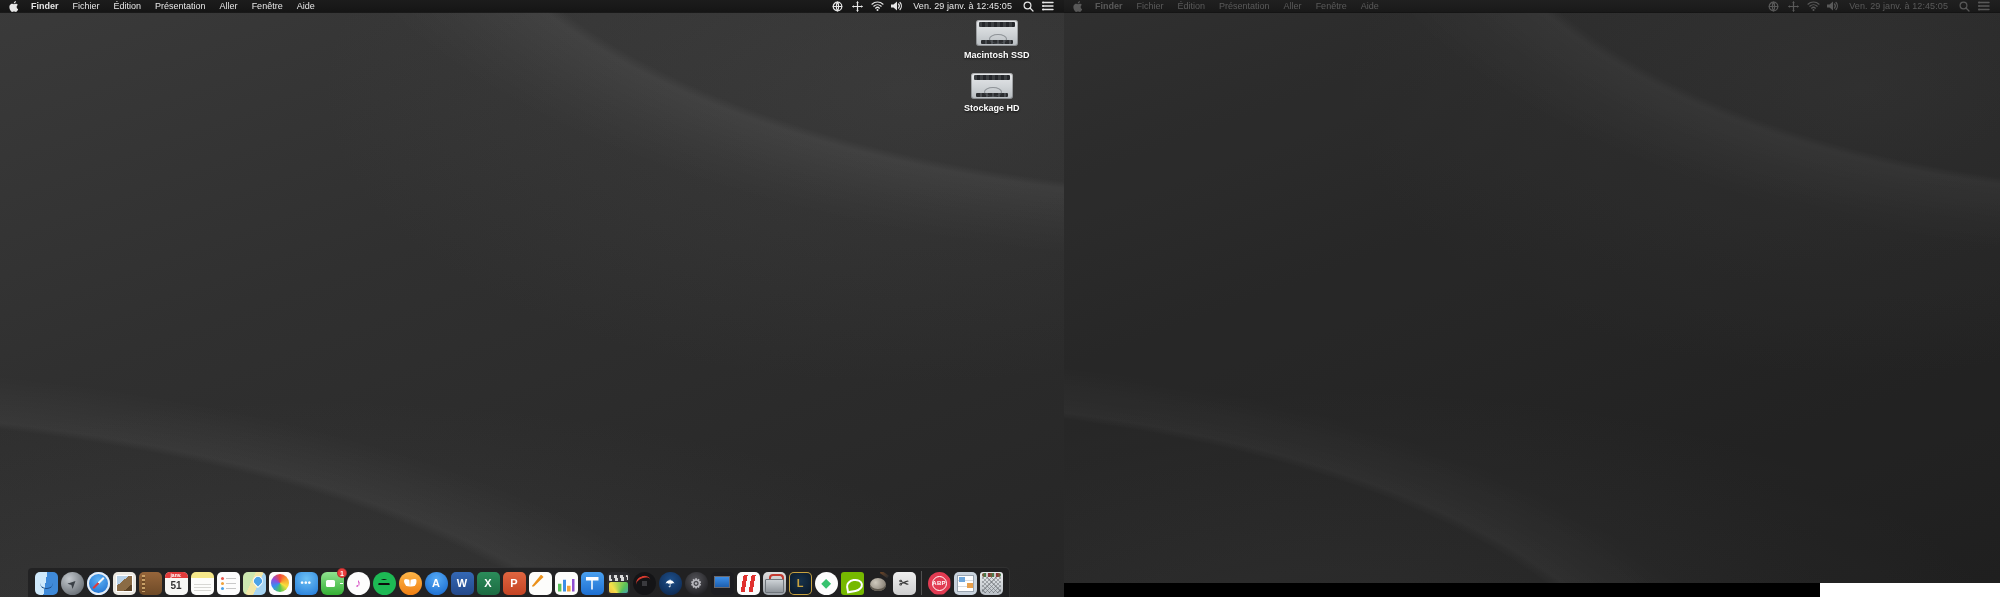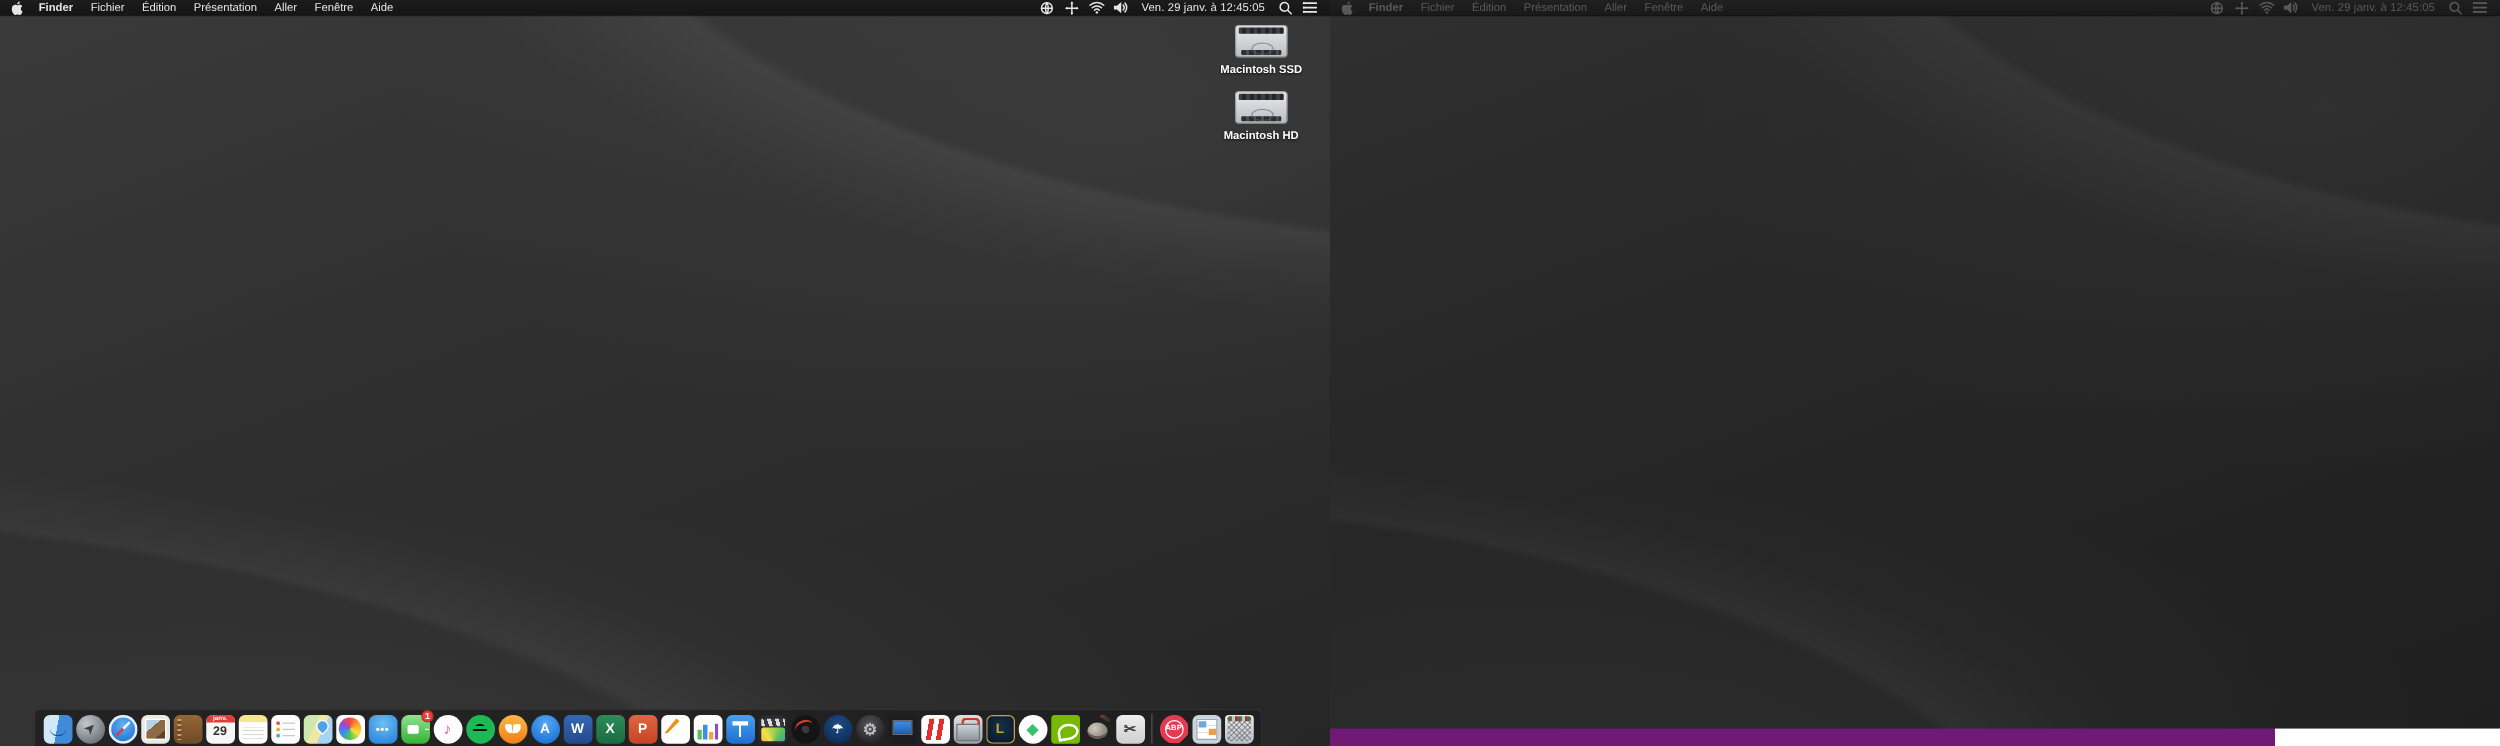--- a/index.html
+++ b/index.html
@@ -1,17 +1,17 @@
 <!DOCTYPE html>
 <html><head>
 <meta charset="utf-8">
 <style>
   * { margin:0; padding:0; box-sizing:border-box; }
   html,body { width:2000px; height:597px; background:#ffffff; font-family:"Liberation Sans", sans-serif; overflow:hidden; }
-  .stage { position:relative; width:1820px; height:597px; background:#701a75; }
+  .stage { position:relative; width:1820px; height:597px; background:#000000; }
 
   
   .display { position:absolute; top:0; overflow:hidden; }
   .display-left  { left:0; width:1064px; height:597px; }
   .display-right { left:1064px; width:936px; height:583px; }
   .wallpaper { position:absolute; inset:0;
     background:
       radial-gradient(ellipse 160% 110% at -25% 130%, transparent 55%, rgba(255,255,255,0.045) 56%, rgba(255,255,255,0.02) 60%, transparent 63%),
       radial-gradient(ellipse 150% 120% at 120% -30%, transparent 52%, rgba(255,255,255,0.05) 53%, rgba(255,255,255,0.02) 58%, transparent 62%),
       radial-gradient(ellipse 120% 80% at 30% 115%, rgba(120,120,120,0.18), transparent 60%),
@@ -29,21 +29,21 @@
   .menu-item { padding:0 7px; line-height:12px; white-space:nowrap; }
   .menu-item.bold { font-weight:bold; }
   .menubar-spacer { flex:1; }
   .status-icon { width:14px; height:12px; display:flex; align-items:center; justify-content:center; margin:0 3px; }
   .status-icon svg { display:block; }
   .clock { font-weight:normal; padding:0 6px; white-space:nowrap; letter-spacing:0.1px; }
   .display-right .menubar { color:#8a8a8a; background:linear-gradient(#202020,#191919); }
   .display-right .menubar .dimmable { opacity:0.55; }
 
   
-  .desktop-icons { position:absolute; top:20px; right:10px; width:90px; display:flex; flex-direction:column; align-items:center; z-index:10; }
+  .desktop-icons { position:absolute; top:20px; right:10px; width:90px; display:flex; flex-direction:column; align-items:flex-start; z-index:10; }
   .desktop-icon { display:flex; flex-direction:column; align-items:center; margin-bottom:13px; cursor:default; }
   .drive { width:42px; height:26px; border-radius:3px; position:relative;
     background:linear-gradient(#e8eaec 0%, #cfd3d6 55%, #b7bcc0 100%);
     box-shadow:inset 0 0 0 1px rgba(0,0,0,0.25); }
   .drive::before { content:""; position:absolute; left:3px; right:3px; top:2px; height:5px; border-radius:1px;
     background:repeating-linear-gradient(90deg,#3c3f42 0 3px,#24262a 3px 6px); }
   .drive::after { content:""; position:absolute; left:50%; top:14px; width:16px; height:8px; margin-left:-8px;
     border-radius:50%; border:1.5px solid rgba(90,95,100,0.55); }
   .drive .vents { position:absolute; left:5px; right:5px; bottom:2px; height:4px;
     background:repeating-linear-gradient(90deg,#2b2d30 0 4px,#4a4d51 4px 6px); border-radius:1px; }
@@ -228,21 +228,21 @@
         <div class="desktop-icon">
           <div class="drive">
             <div class="vents"></div>
           </div>
           <div class="desktop-label">Macintosh SSD</div>
         </div>
         <div class="desktop-icon">
           <div class="drive">
             <div class="vents"></div>
           </div>
-          <div class="desktop-label">Macintosh HD</div>
+          <div class="desktop-label">Stockage HD</div>
         </div>
       </div>
 
     <div class="dock" id="dock">
         <div class="dock-item">
           <div class="di di-finder">
             <span class="g"></span>
           </div>
         </div>
         <div class="dock-item">
@@ -261,21 +261,21 @@
           </div>
         </div>
         <div class="dock-item">
           <div class="di di-contacts">
             <span class="g"></span>
           </div>
         </div>
         <div class="dock-item">
           <div class="di di-calendar">
             <span class="month">janv.</span>
-            <span class="g">29</span>
+            <span class="g">51</span>
           </div>
         </div>
         <div class="dock-item">
           <div class="di di-notes">
             <span class="g"></span>
           </div>
         </div>
         <div class="dock-item">
           <div class="di di-reminders">
             <span class="g"></span>

